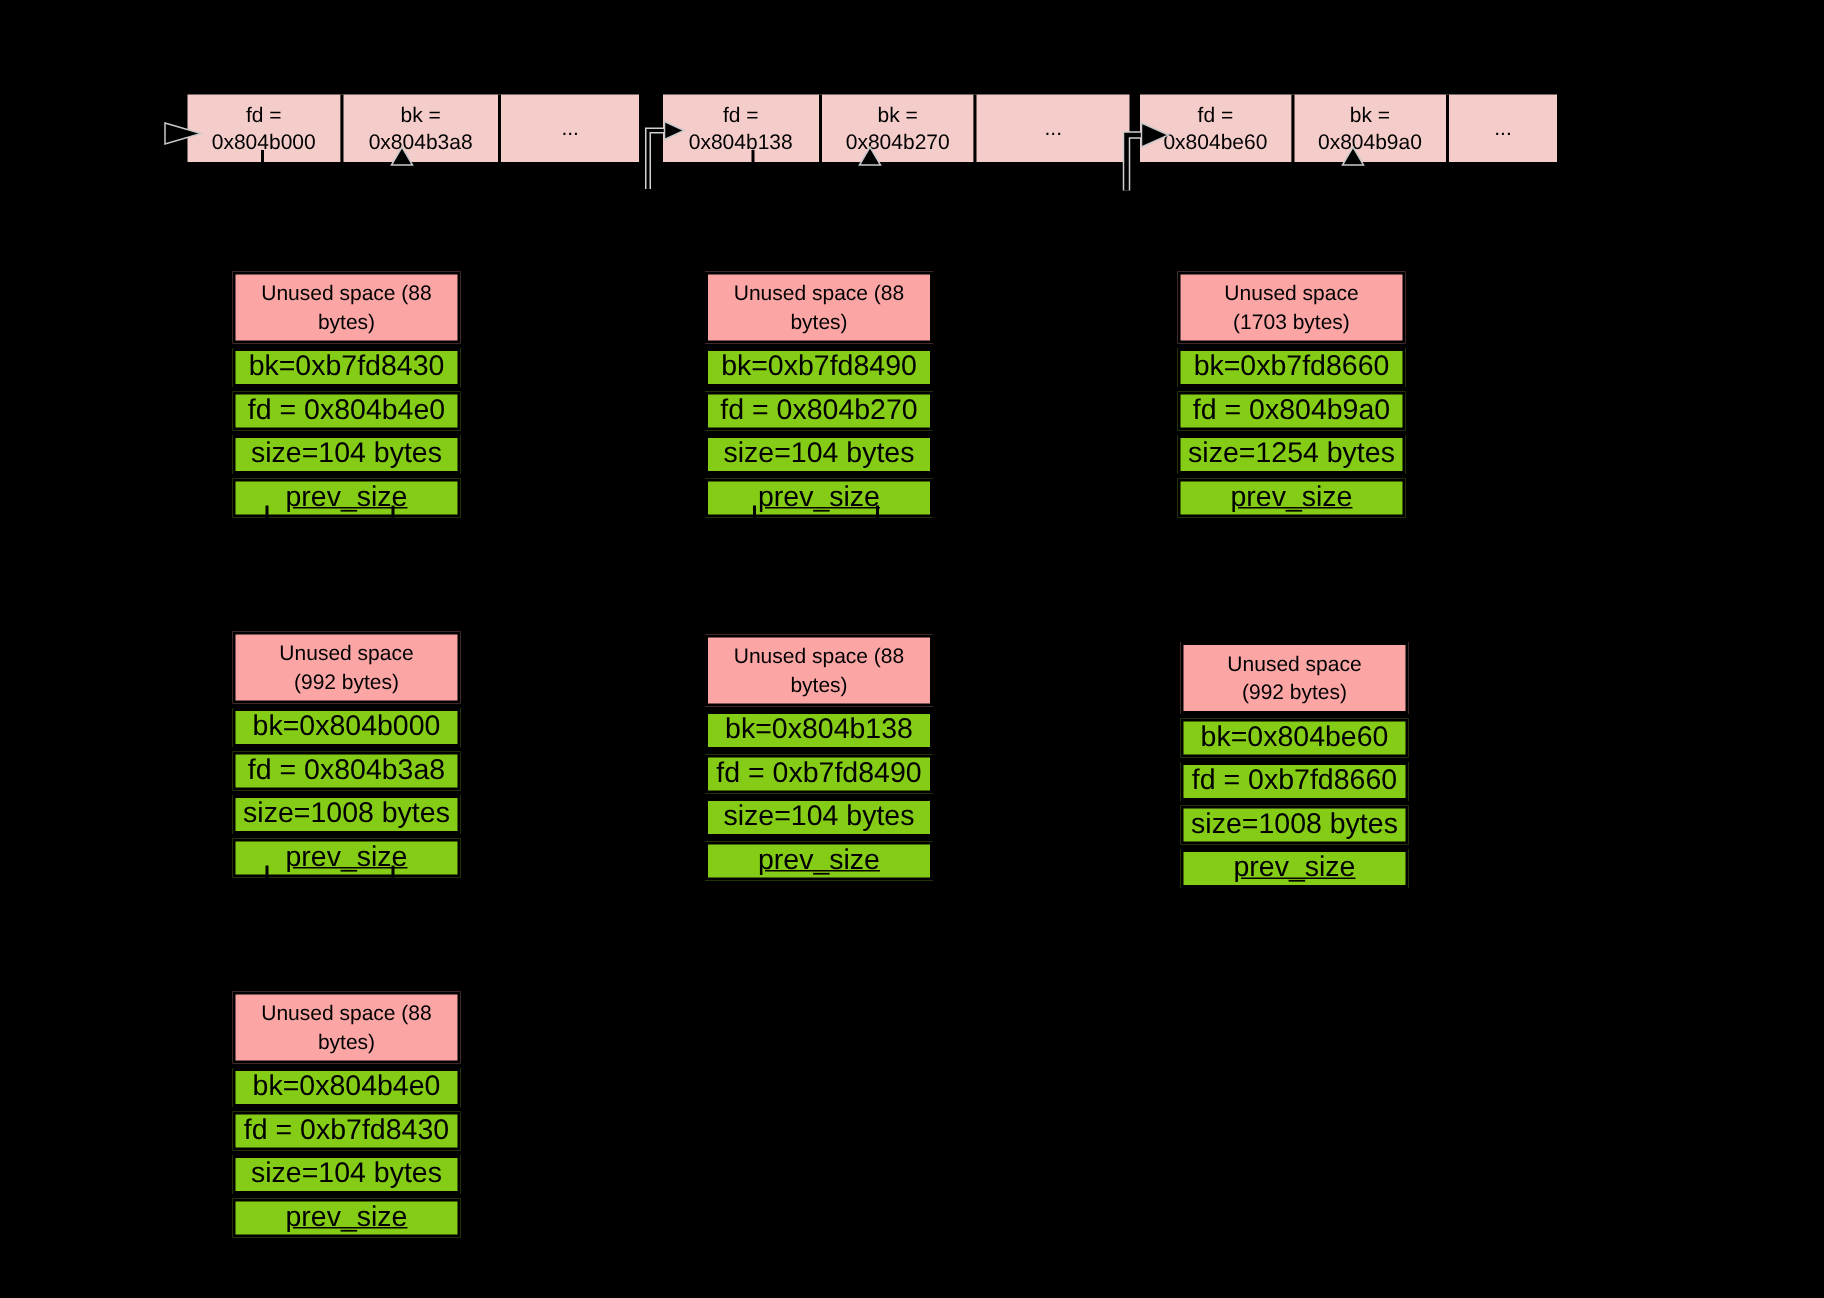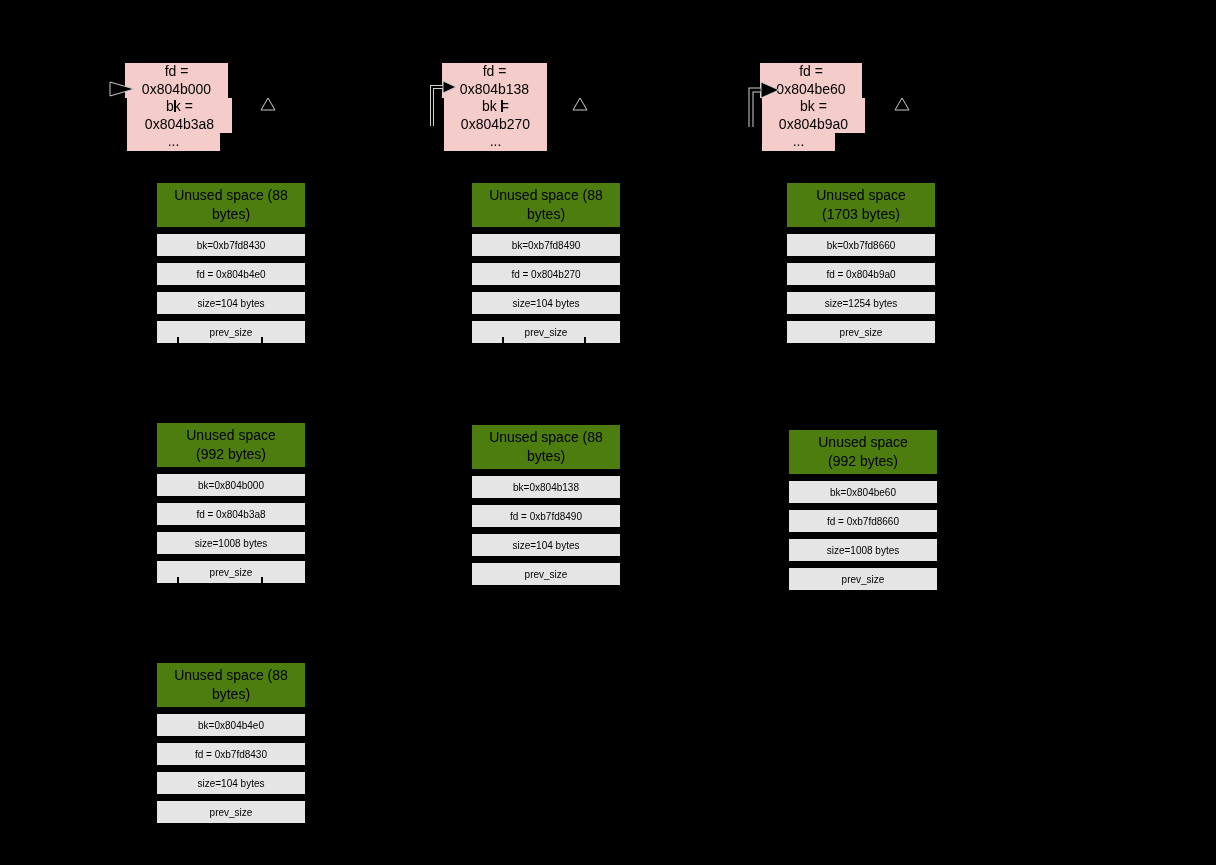--- a/index.html
+++ b/index.html
@@ -7,47 +7,47 @@
     width:1216px;height:865px;position:relative;overflow:hidden;
     background:#000000;
     font-family:"Liberation Sans", sans-serif;
     color:#000000;
   }
   *{box-sizing:border-box;}
 
   
   .bin-group{
     position:absolute;top:61px;height:49px;
-    display:flex;border:2px solid #000;flex-direction:column;
+    display:flex;border:2px solid #000;
   }
   .bin-cell{
     height:100%;
     background:#f4cdca;
     border-left:2px solid #000;
     display:flex;flex-direction:column;justify-content:center;align-items:center;
     font-size:14px;line-height:1.25;text-align:center;
   }
   .bin-cell:first-child{border-left:none;}
   .bin-cell.dots{justify-content:center;}
 
   
   .chunk{position:absolute;width:152px;}
   .chunk-header{
     width:100%;height:48px;margin-bottom:3px;
-    background:#4d7c0f;border:2px solid #000;
+    background:#fca5a5;border:2px solid #000;
     display:flex;flex-direction:column;justify-content:center;align-items:center;
     font-size:14px;line-height:1.35;text-align:center;
   }
   .chunk-field{
     width:100%;height:26px;margin-bottom:3px;
-    background:#e5e5e5;border:2px solid #000;
+    background:#84cc16;border:2px solid #000;
     display:flex;justify-content:center;align-items:center;
-    font-size:10px;text-align:center;
-  }
-  .chunk-field:last-child{margin-bottom:0;}
+    font-size:19px;text-align:center;
+  }
+  .chunk-field:last-child{margin-bottom:0;text-decoration:underline;}
 
   
   #arrow-overlay{
     position:absolute;left:0;top:0;width:1216px;height:865px;
     pointer-events:none;
   }
   .halo{stroke:#d0d0d0;fill:none;}
   .wire{stroke:#000000;fill:none;}
   .head{fill:#000000;stroke:#c9c9c9;stroke-width:1;}
   .stub{stroke:#000000;stroke-width:2;}

